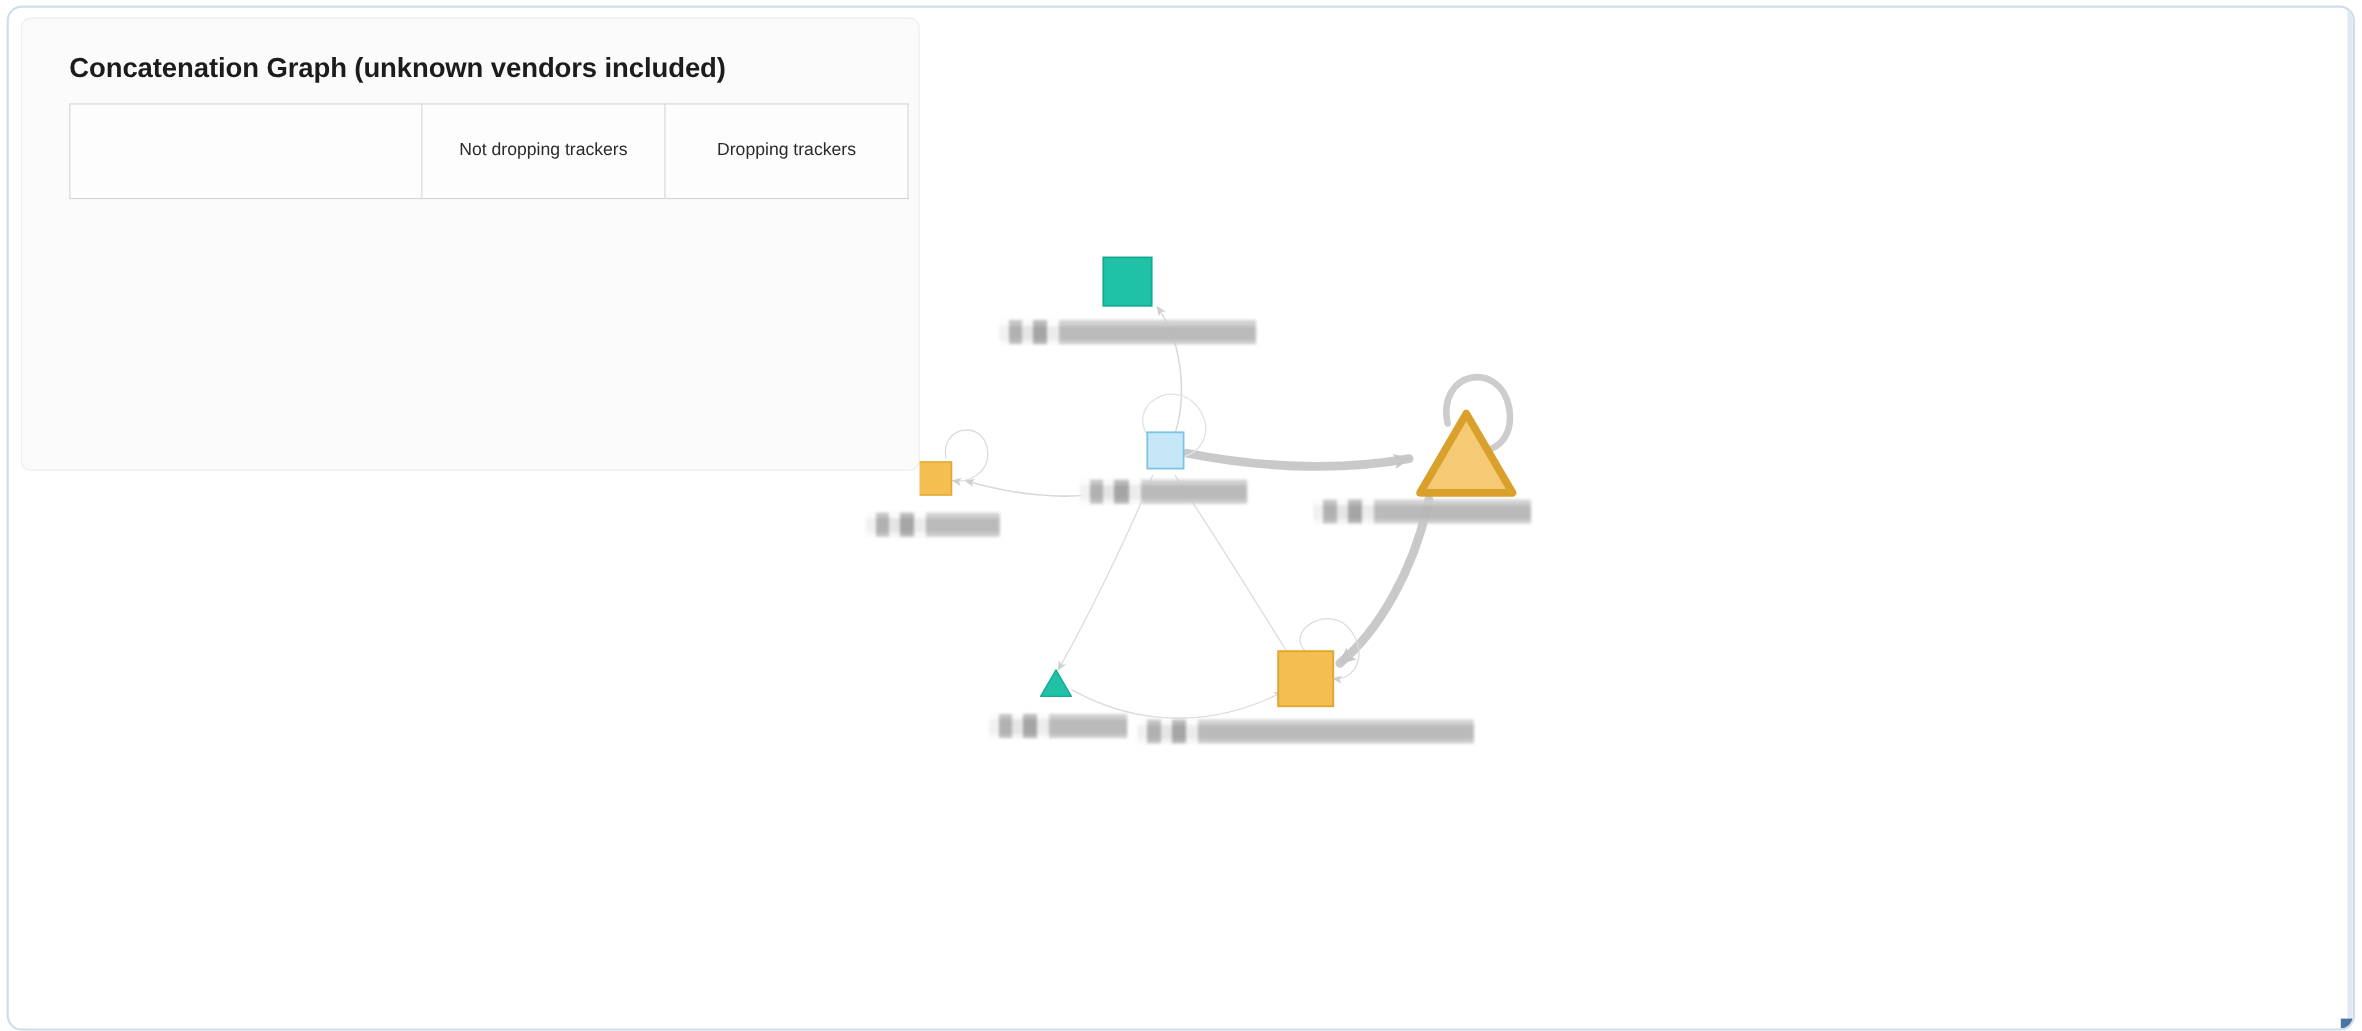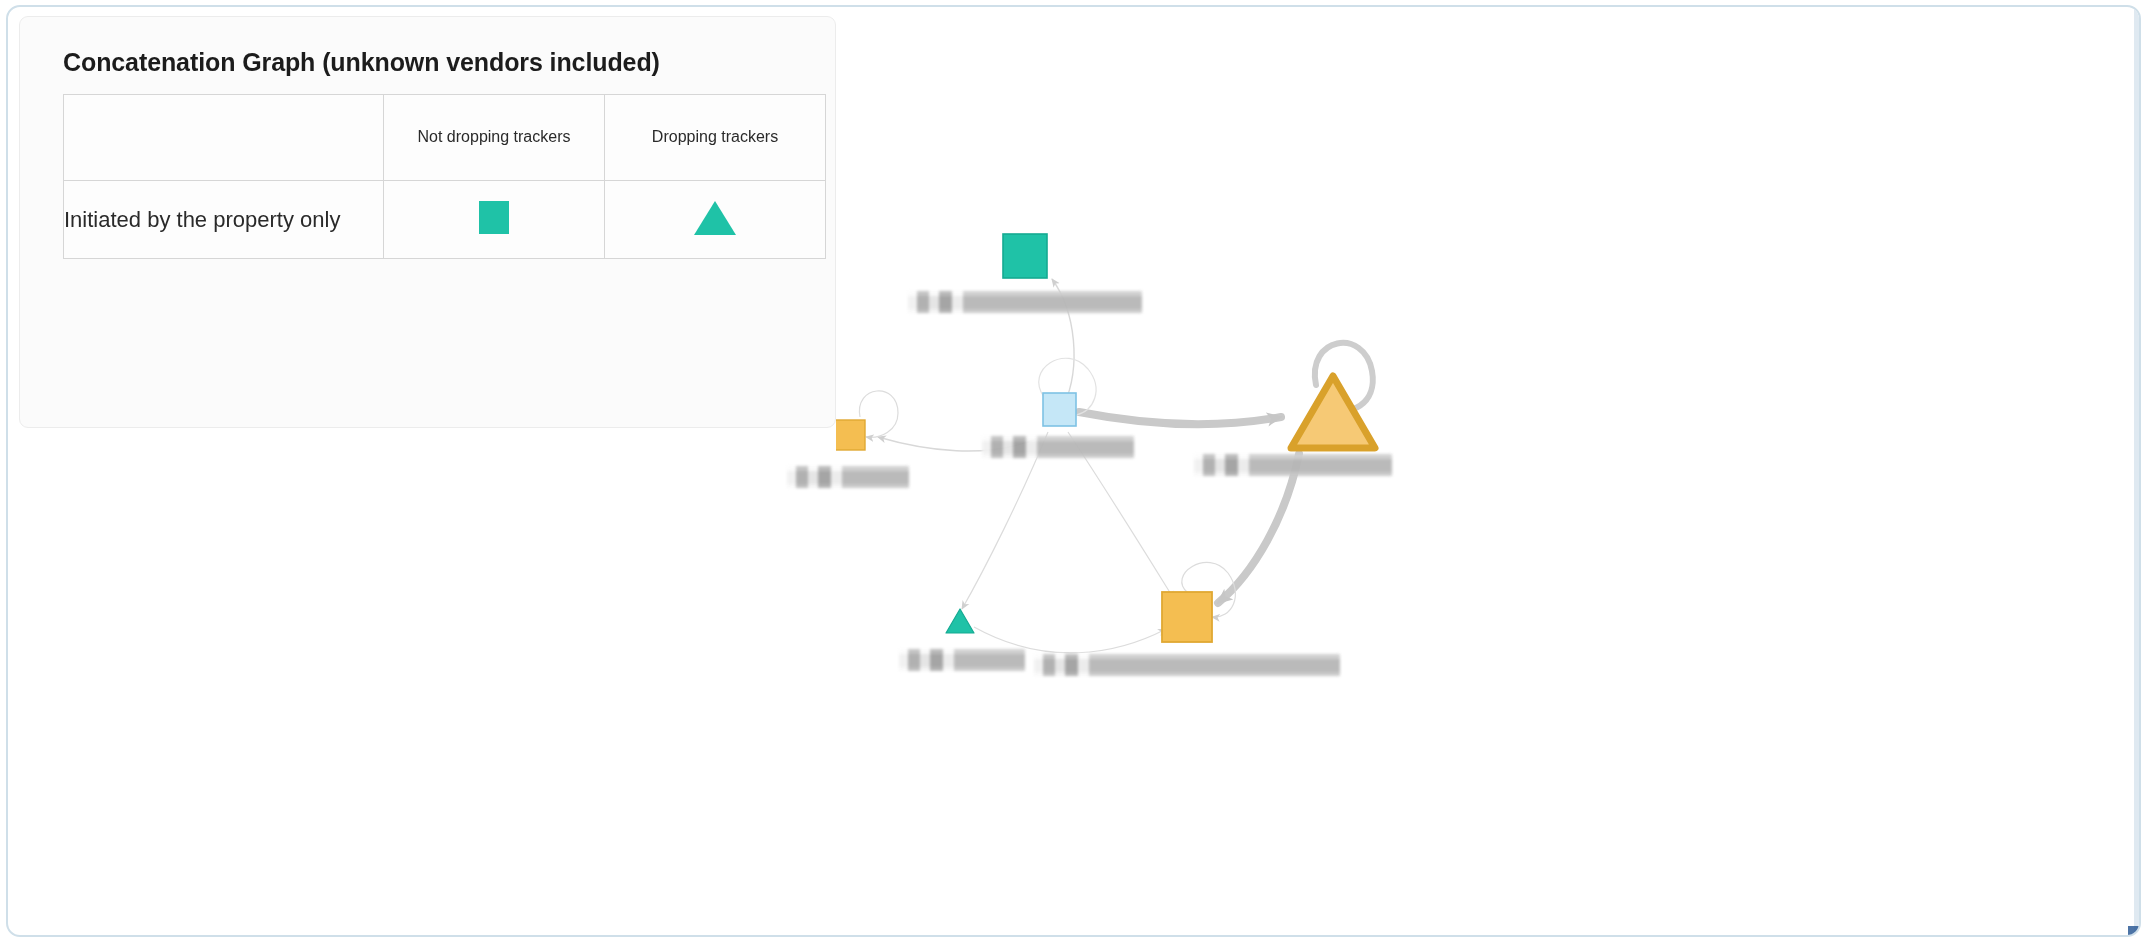--- a/index.html
+++ b/index.html
@@ -170,29 +170,20 @@
         <tr>
           <th class="col-label hdr-blank"></th>
           <th class="col-shape hdr-cell">Not dropping trackers</th>
           <th class="col-shape hdr-cell">Dropping trackers</th>
         </tr>
       </thead>
       <tbody>
 
 
 
-        <tr>
-          <td class="row-label">Initiated by the property only</td>
-          <td class="row-shape">
-            <span class="sw-square" style="background:#1FC2A7"></span>
-          </td>
-          <td class="row-shape">
-            <span class="sw-tri" style="color:#1FC2A7"></span>
-          </td>
-        </tr>
 
       </tbody>
     </table>
   </div>
 
   <div id="graph-area">
 
     <svg id="graph-svg" width="1305" height="930" viewBox="0 0 1305 930">
       <defs>
         <marker id="ah-thin" markerWidth="9" markerHeight="9" refX="8" refY="4.5" orient="auto" markerUnits="userSpaceOnUse">

